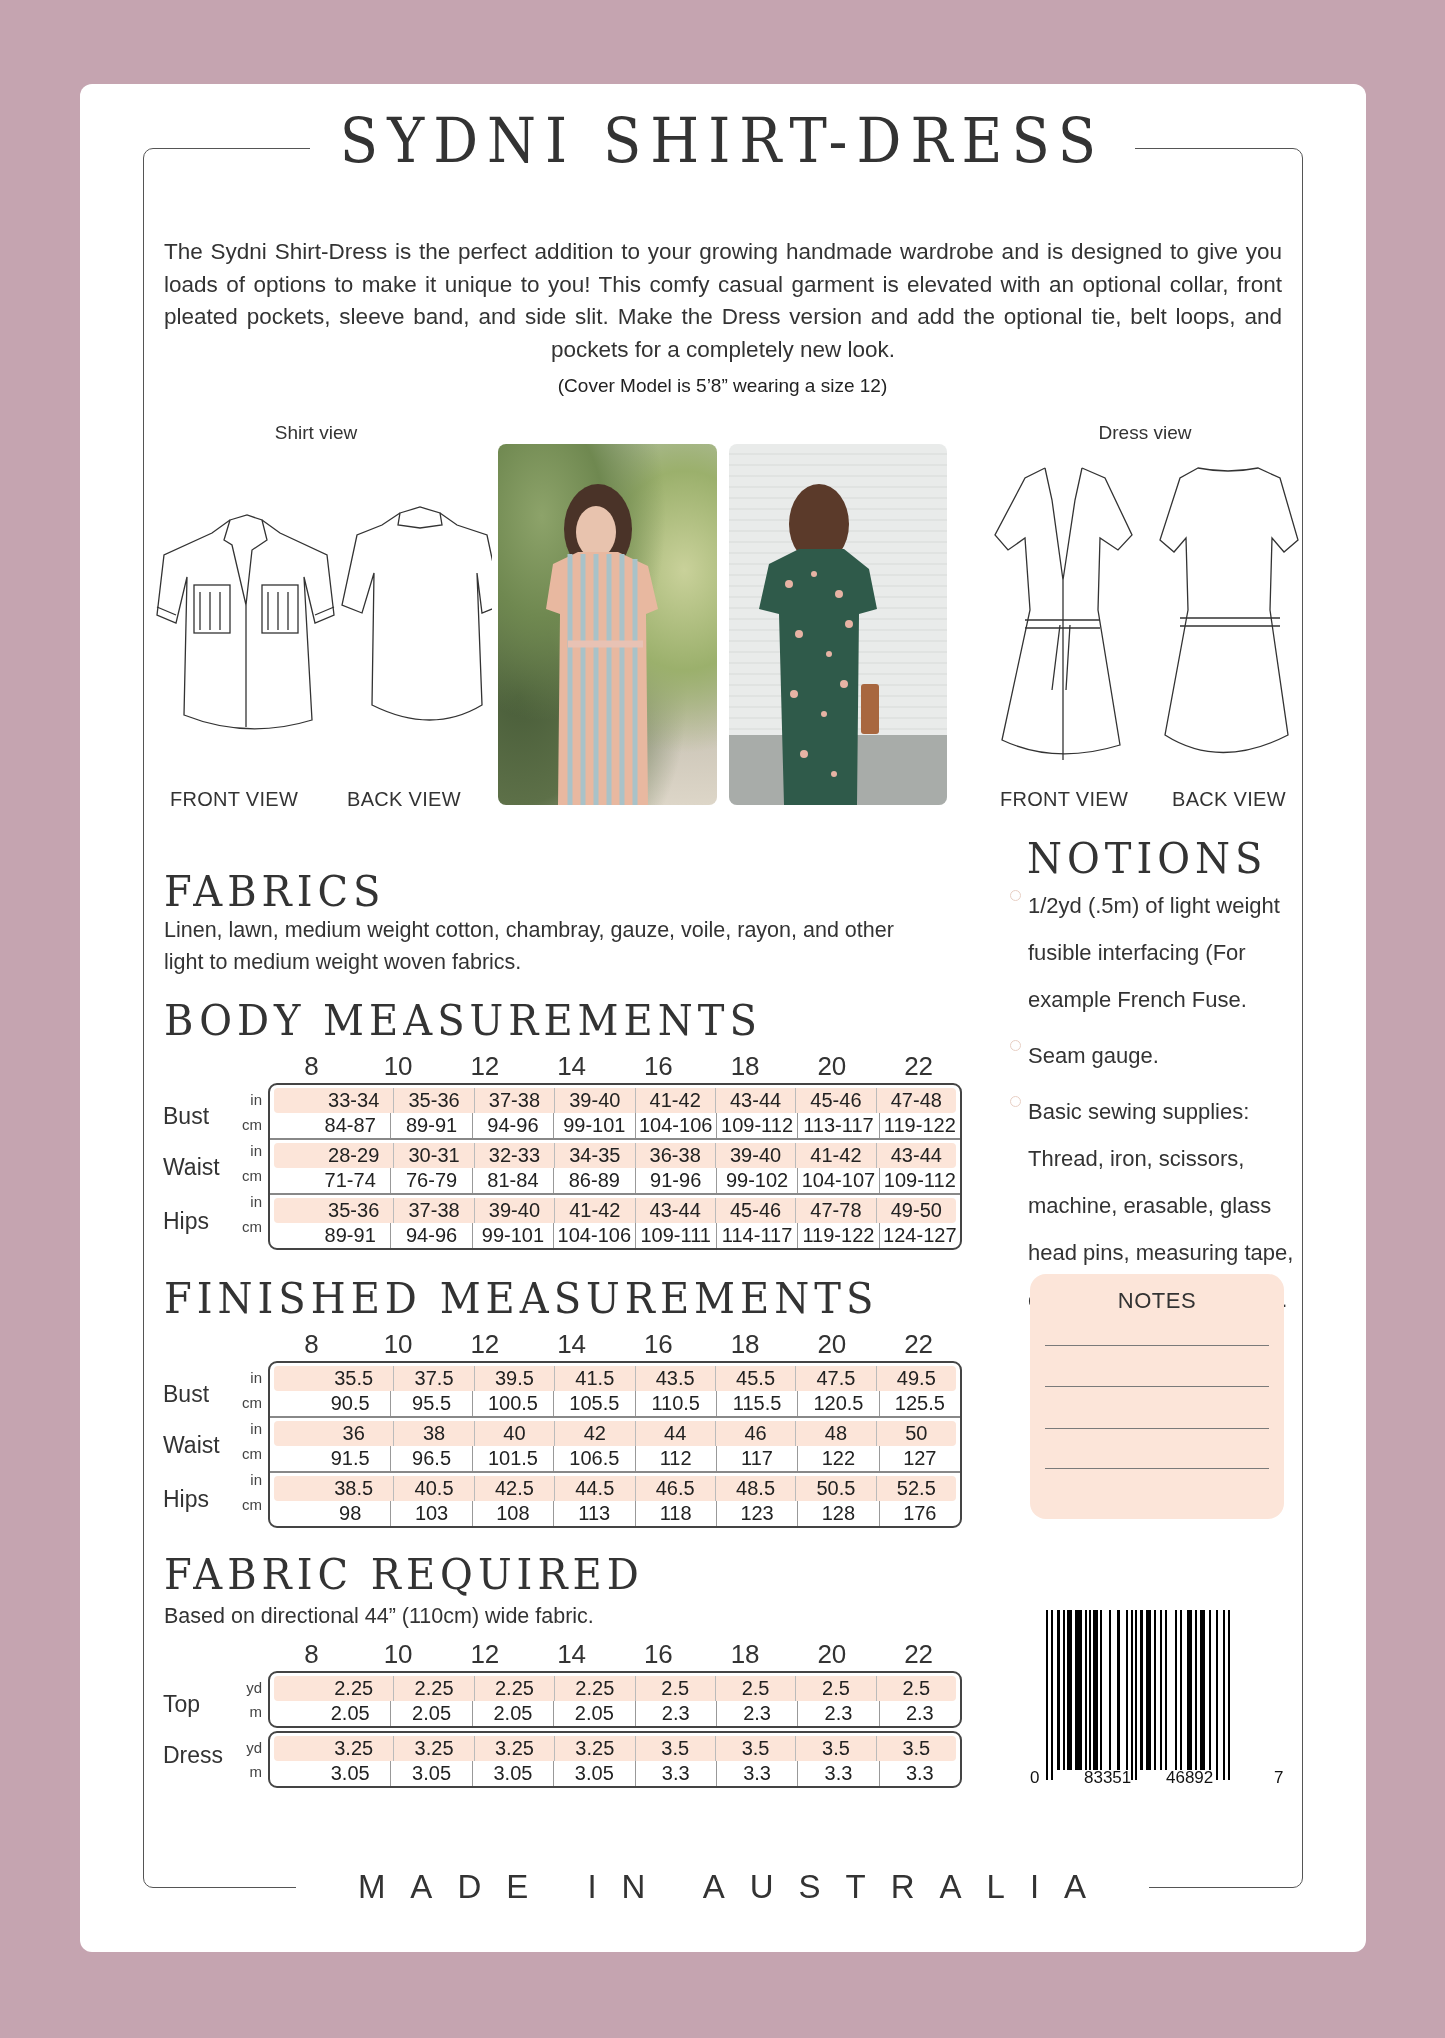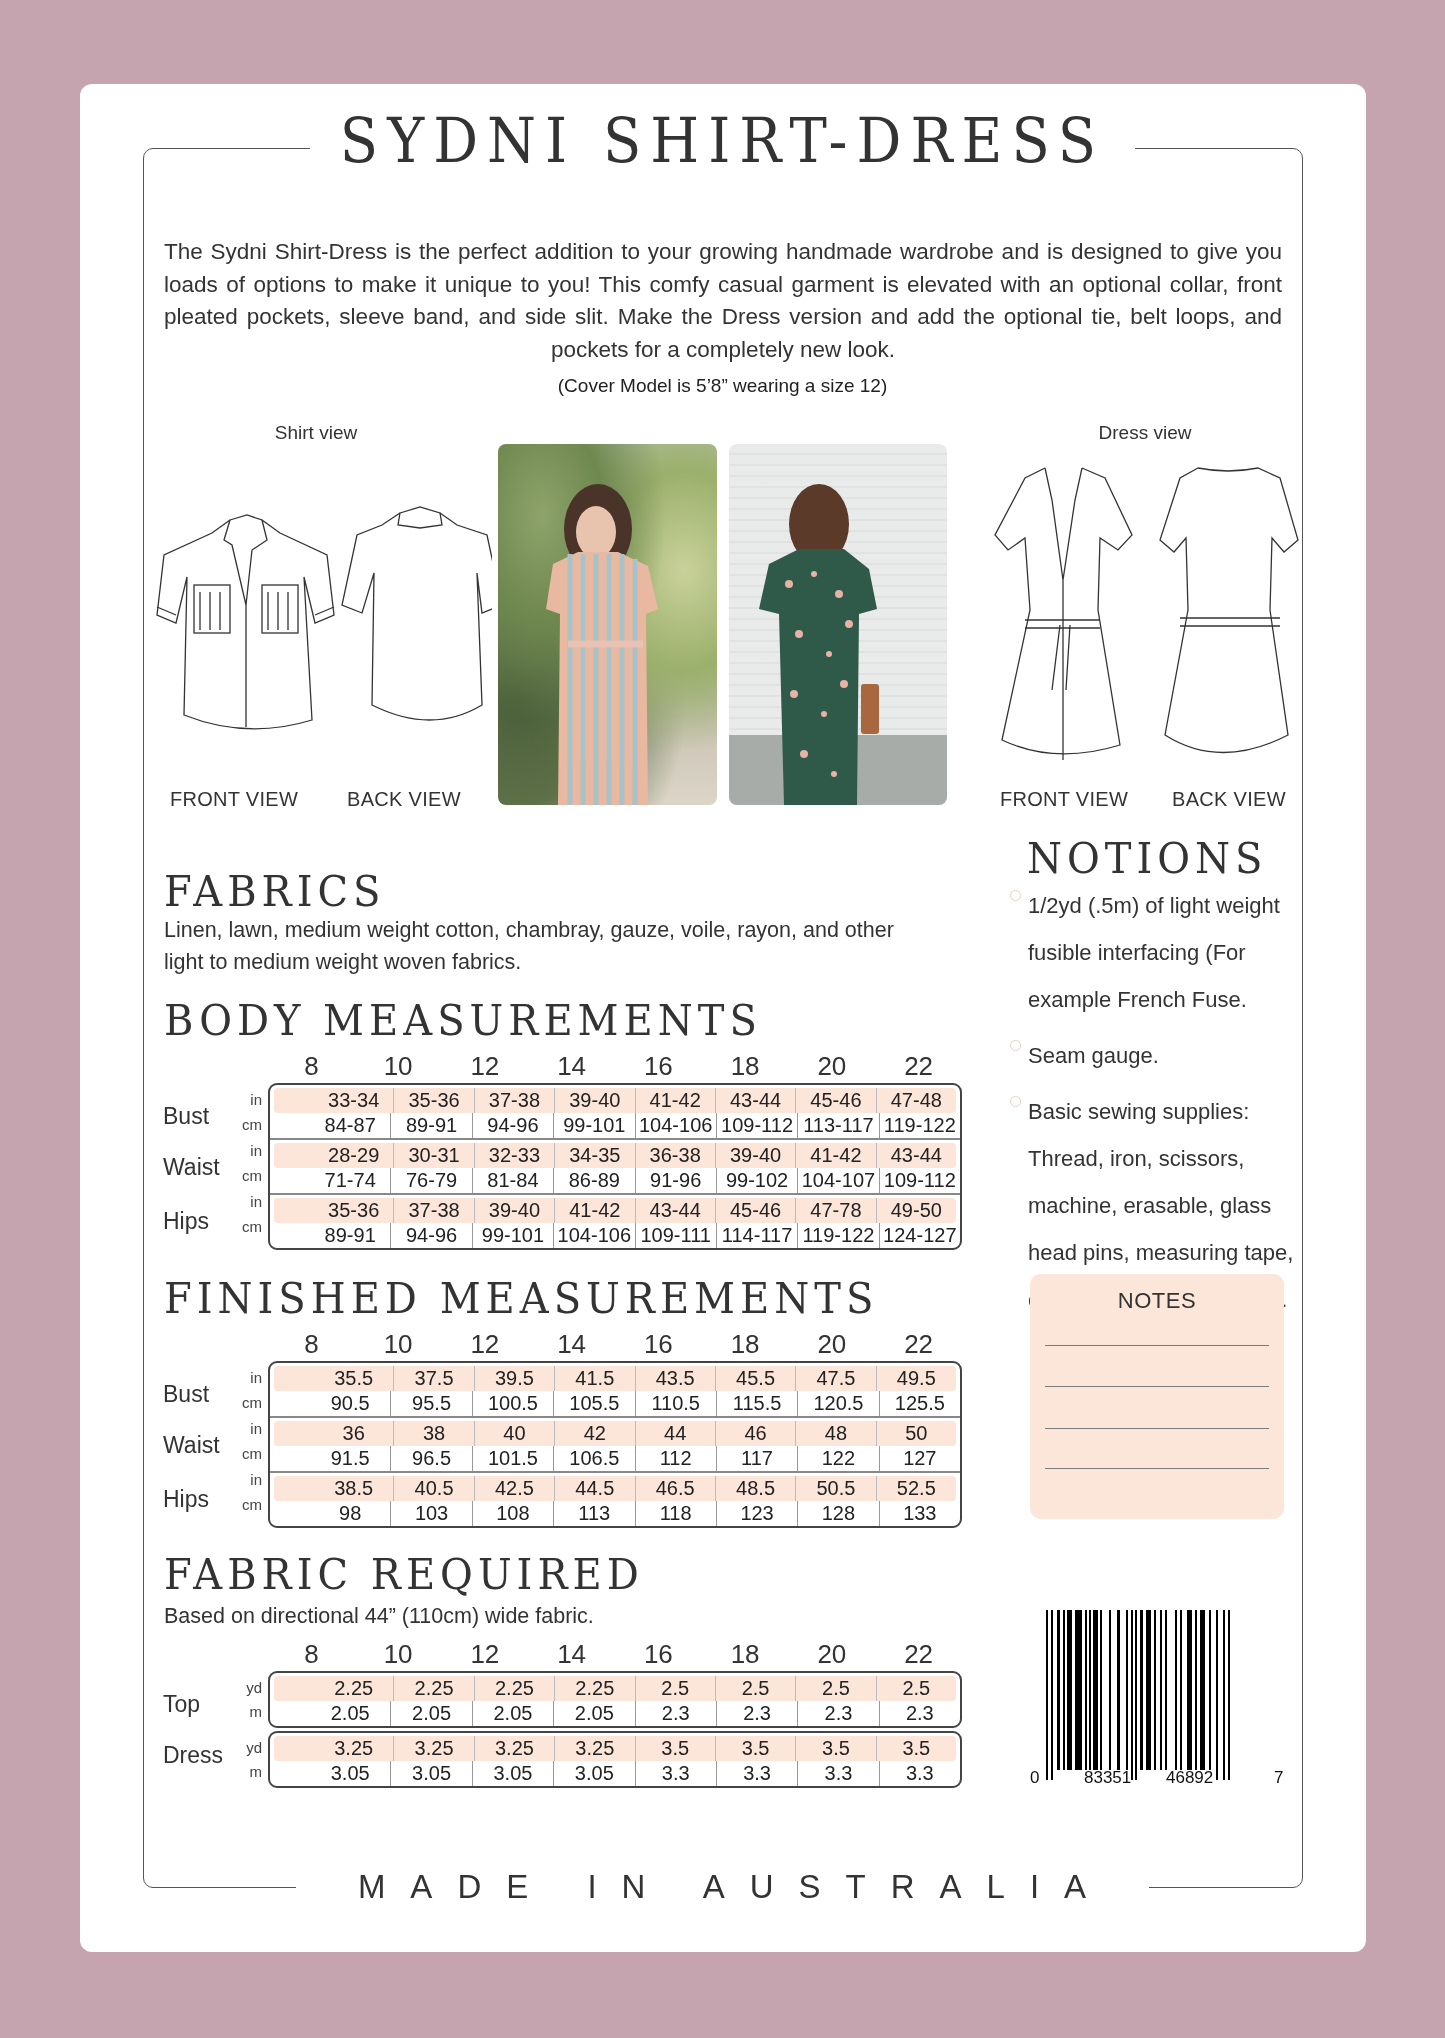--- a/index.html
+++ b/index.html
@@ -97,21 +97,21 @@
   }
   .notion-list { position: absolute; left: 1010px; top: 882px; width: 285px; }
   .notion-item { position: relative; padding-left: 18px; margin-bottom: 9px; }
   .notion-bullet {
     position: absolute; left: 0; top: 8px; width: 11px; height: 11px;
     border: 1.5px solid #e8cfc4; border-radius: 50%;
   }
   .notion-text { font-size: 22px; line-height: 47px; color: #333; }
   .notes-box {
     position: absolute; left: 1030px; top: 1274px; width: 254px; height: 245px;
-    background: #FCE5D9; border-radius: 11px;
+    background: #FCE5D9; border-radius: 16px;
   }
   .notes-title {
     position: absolute; left: 0; width: 100%; top: 14px; text-align: center;
     font-size: 22px; color: #333; letter-spacing: 0.5px;
   }
   .notes-line {
     position: absolute; left: 15px; width: 224px; height: 1px; background: #7a7a7a;
   }
   .barcode { position: absolute; left: 1030px; top: 1608px; width: 260px; height: 190px; }
   .barcode-digit {
@@ -372,21 +372,21 @@
       <div class="mcell">52.5</div>
     </div>
     <div class="mrow">
       <div class="mcell">98</div>
       <div class="mcell">103</div>
       <div class="mcell">108</div>
       <div class="mcell">113</div>
       <div class="mcell">118</div>
       <div class="mcell">123</div>
       <div class="mcell">128</div>
-      <div class="mcell">133</div>
+      <div class="mcell">176</div>
     </div>
   </div>
 </div>
 
 <h2 class="section-h" style="left:164px; top:1549px;">FABRIC REQUIRED</h2>
 <p class="body-text" style="left:164px; top:1600px;">Based on directional 44” (110cm) wide fabric.</p>
 <div class="sizes-head" style="top:1639px;">
   <div>8</div>
   <div>10</div>
   <div>12</div>

